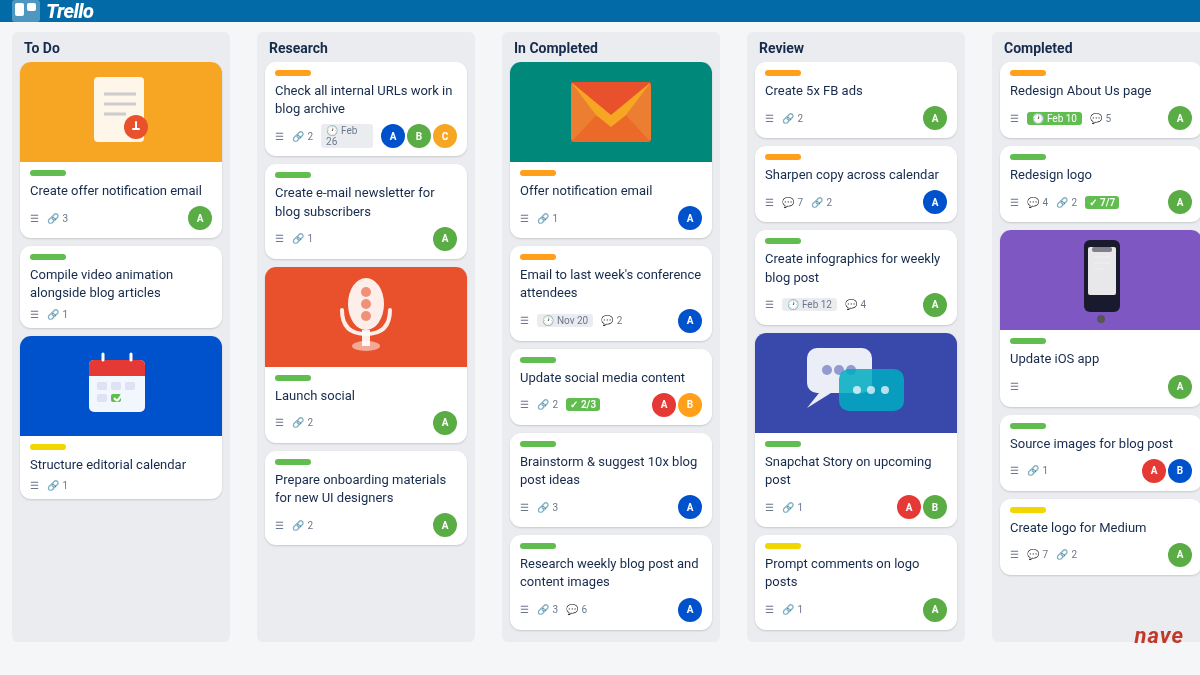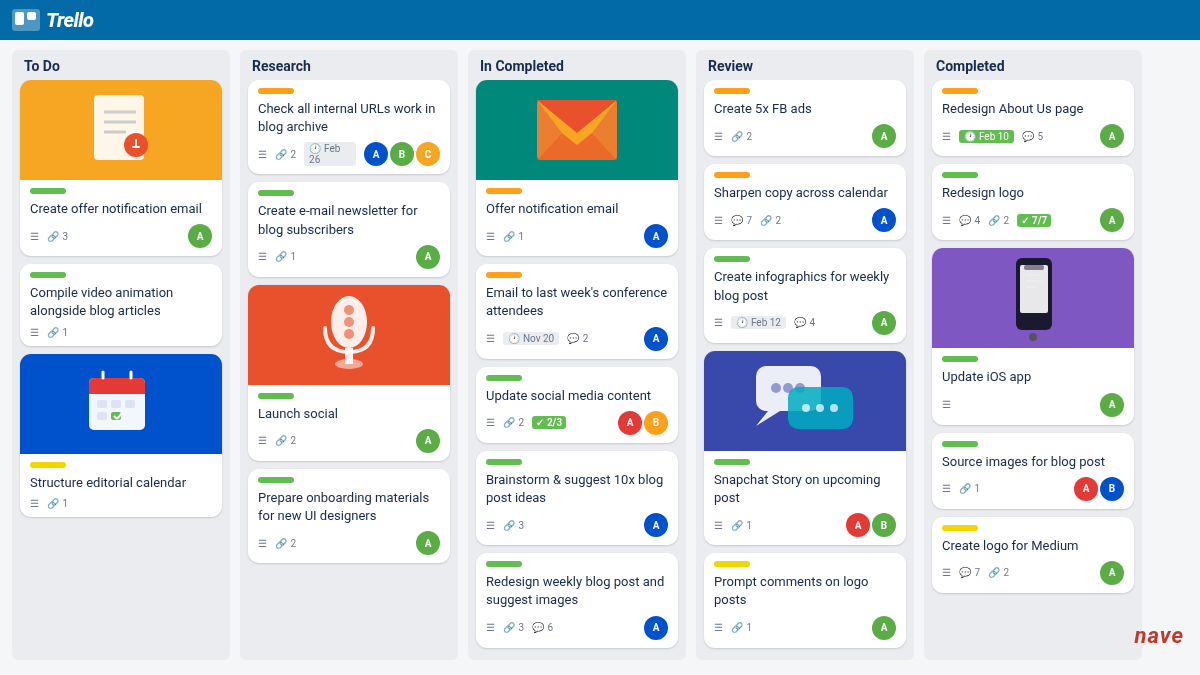--- a/index.html
+++ b/index.html
@@ -10,40 +10,40 @@
       width: 1200px;
       overflow: hidden;
     }
 
     
     .header {
       background: #026AA7;
       padding: 6px 12px;
       display: flex;
       align-items: center;
-      height: 40px;
+      height: 22px;
     }
     .trello-logo {
       display: flex;
       align-items: center;
       gap: 6px;
       color: white;
       font-size: 18px;
       font-weight: bold;
     }
     .trello-logo .logo-icon {
       width: 28px;
       height: 22px;
     }
 
     
     .board {
       padding: 10px 12px;
       display: flex;
-      gap: 10px;
+      gap: 27px;
       height: 635px;
       overflow-x: auto;
     }
 
     
     .column {
       background: #ebecf0;
       border-radius: 6px;
       width: 218px;
       min-width: 218px;
@@ -509,21 +509,21 @@
                 <div class="avatar" style="background:#0052cc;">A</div>
               </div>
             </div>
       </div>
     </div>
 
     <div class="card">
 
       <div class="card-body">
         <div class="card-label label-green"></div>
-        <div class="card-title">Redesign weekly blog post and suggest images</div>
+        <div class="card-title">Research weekly blog post and content images</div>
         <div class="card-meta">
               <span class="card-meta-item">
                 <span style="font-size:10px;color:#6b778c;">☰</span>
               </span>
               <span class="card-meta-item">
                 <span style="font-size:10px;">🔗</span> 
                 <span style="font-size:10px;">3</span>
               </span>
               <span class="card-meta-item">
                 <span style="font-size:10px;">💬</span> 

